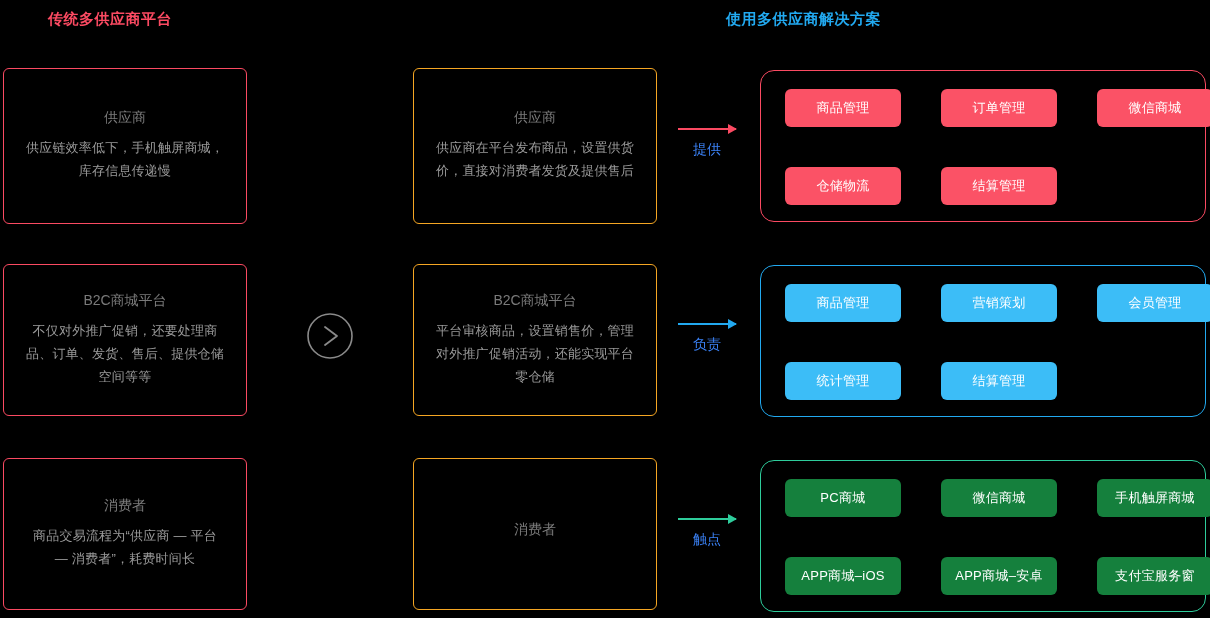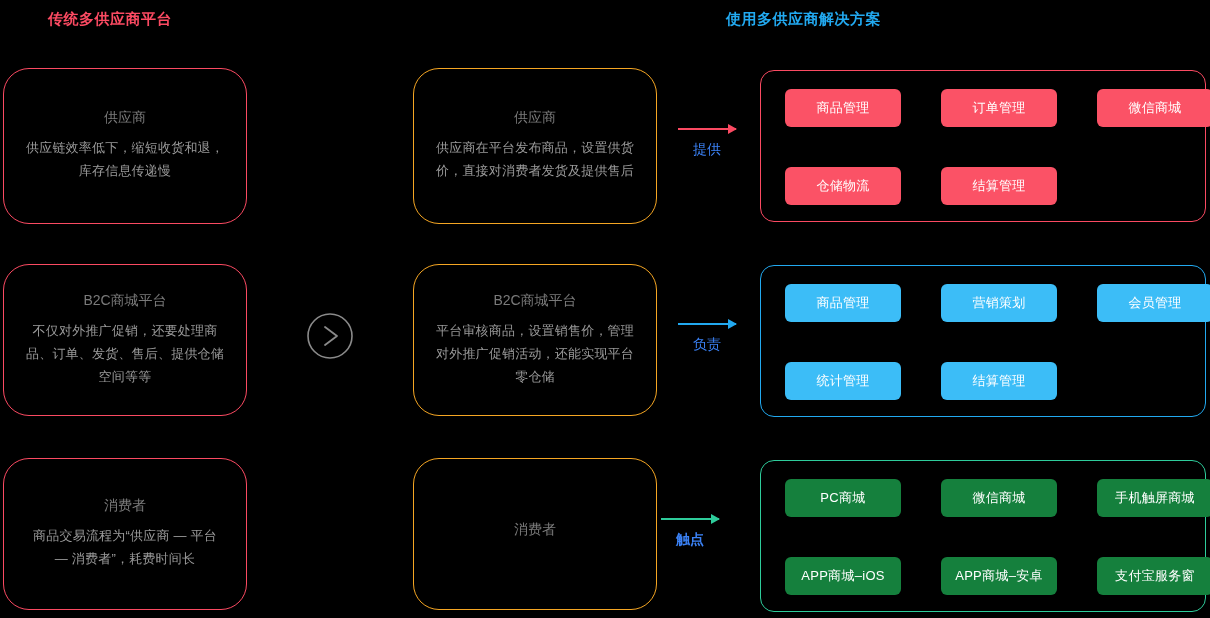--- a/index.html
+++ b/index.html
@@ -32,21 +32,21 @@
     letter-spacing: 0.5px;
     white-space: nowrap;
   }
   #title-left  { left: 48px;  top: 10px;  color: #fb4a62; }
   #title-right { left: 726px; top: 10px;  color: #22a9f0; }
 
   
   .card {
     position: absolute;
     box-sizing: border-box;
-    border-radius: 26px;
+    border-radius: 6px;
     border: 1.6px solid #fb4a62;
     background: transparent;
     display: flex;
     flex-direction: column;
     align-items: center;
     justify-content: center;
   }
   .card.pink   { border-color: #fb4a62; }
   .card.orange { border-color: #f5a623; }
 
@@ -152,21 +152,21 @@
 </head>
 <body>
 
 <div class="stage">
 
   <div class="col-title" id="title-left">传统多供应商平台</div>
   <div class="col-title" id="title-right">使用多供应商解决方案</div>
 
   <div class="card pink" style="left:3px; top:68px; width:244px; height:156px;">
     <div class="card-title">供应商</div>
-    <div class="card-desc">供应链效率低下，缩短收货和退，库存信息传递慢</div>
+    <div class="card-desc">供应链效率低下，手机触屏商城，库存信息传递慢</div>
   </div>
 
   <div class="card orange" style="left:413px; top:68px; width:244px; height:156px;">
     <div class="card-title">供应商</div>
     <div class="card-desc">供应商在平台发布商品，设置供货价，直接对消费者发货及提供售后</div>
   </div>
 
   <div class="connector conn-pink" style="left:662px; top:128px;">
     <div class="arrow-line">
         <i></i>
@@ -220,21 +220,21 @@
 
   <div class="card pink" style="left:3px; top:458px; width:244px; height:152px;">
     <div class="card-title">消费者</div>
     <div class="card-desc">商品交易流程为“供应商 — 平台 — 消费者”，耗费时间长</div>
   </div>
 
   <div class="card orange" style="left:413px; top:458px; width:244px; height:152px;">
     <div class="card-title">消费者</div>
   </div>
 
-  <div class="connector conn-green" style="left:645px; top:518px;font-weight:bold;">
+  <div class="connector conn-green" style="left:662px; top:518px;">
     <div class="arrow-line">
         <i></i>
       </div>
     <div class="conn-label">触点</div>
   </div>
 
   <div class="pillbox green" style="left:760px; top:460px; width:446px; height:152px;">
     <div class="pill-grid">
       <div class="pill green">PC商城</div>
       <div class="pill green">微信商城</div>

